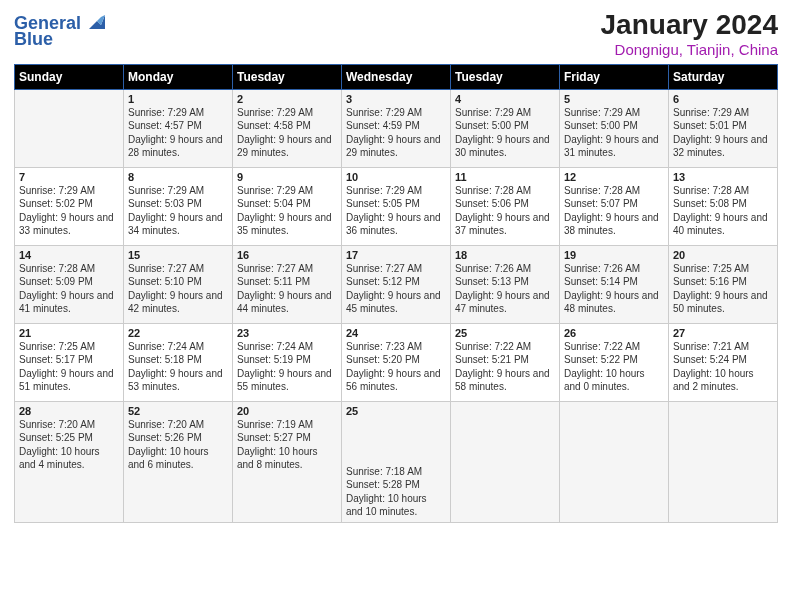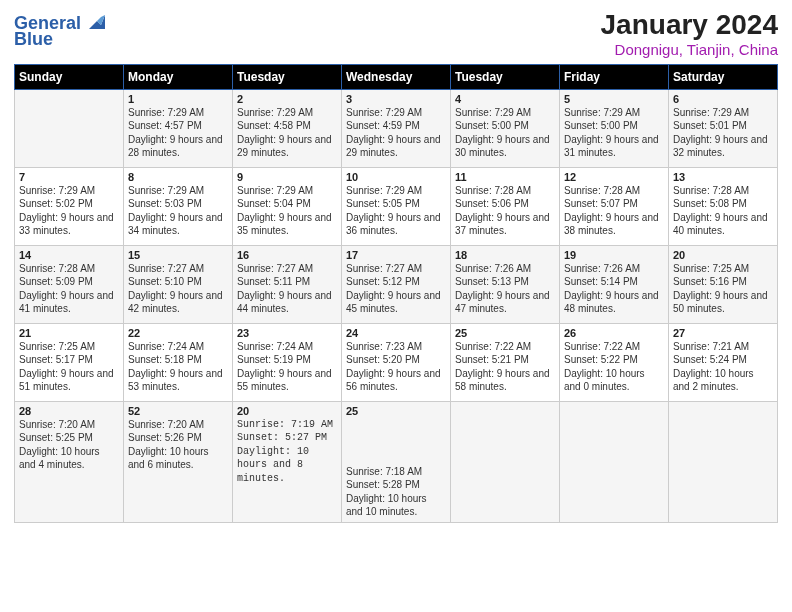--- a/index.html
+++ b/index.html
@@ -302,21 +302,21 @@
 Daylight: 10 hours and 4 minutes.</div>
           </td>
           <td>
             <span class="day-num">52</span>
             <div class="day-info" style="white-space: pre-line;">Sunrise: 7:20 AM
 Sunset: 5:26 PM
 Daylight: 10 hours and 6 minutes.</div>
           </td>
           <td>
             <span class="day-num">20</span>
-            <div class="day-info" style="white-space: pre-line; font-family: Liberation Mono, monospace;">Sunrise: 7:19 AM
+            <div class="day-info" style="white-space: pre-line;">Sunrise: 7:19 AM
 Sunset: 5:27 PM
 Daylight: 10 hours and 8 minutes.</div>
           </td>
           <td>
             <span class="day-num">25</span>
             <div class="day-info" style="white-space: pre-line; margin-top: 48px;">Sunrise: 7:18 AM
 Sunset: 5:28 PM
 Daylight: 10 hours and 10 minutes.</div>
           </td>
           <td class="empty-cell"></td>

